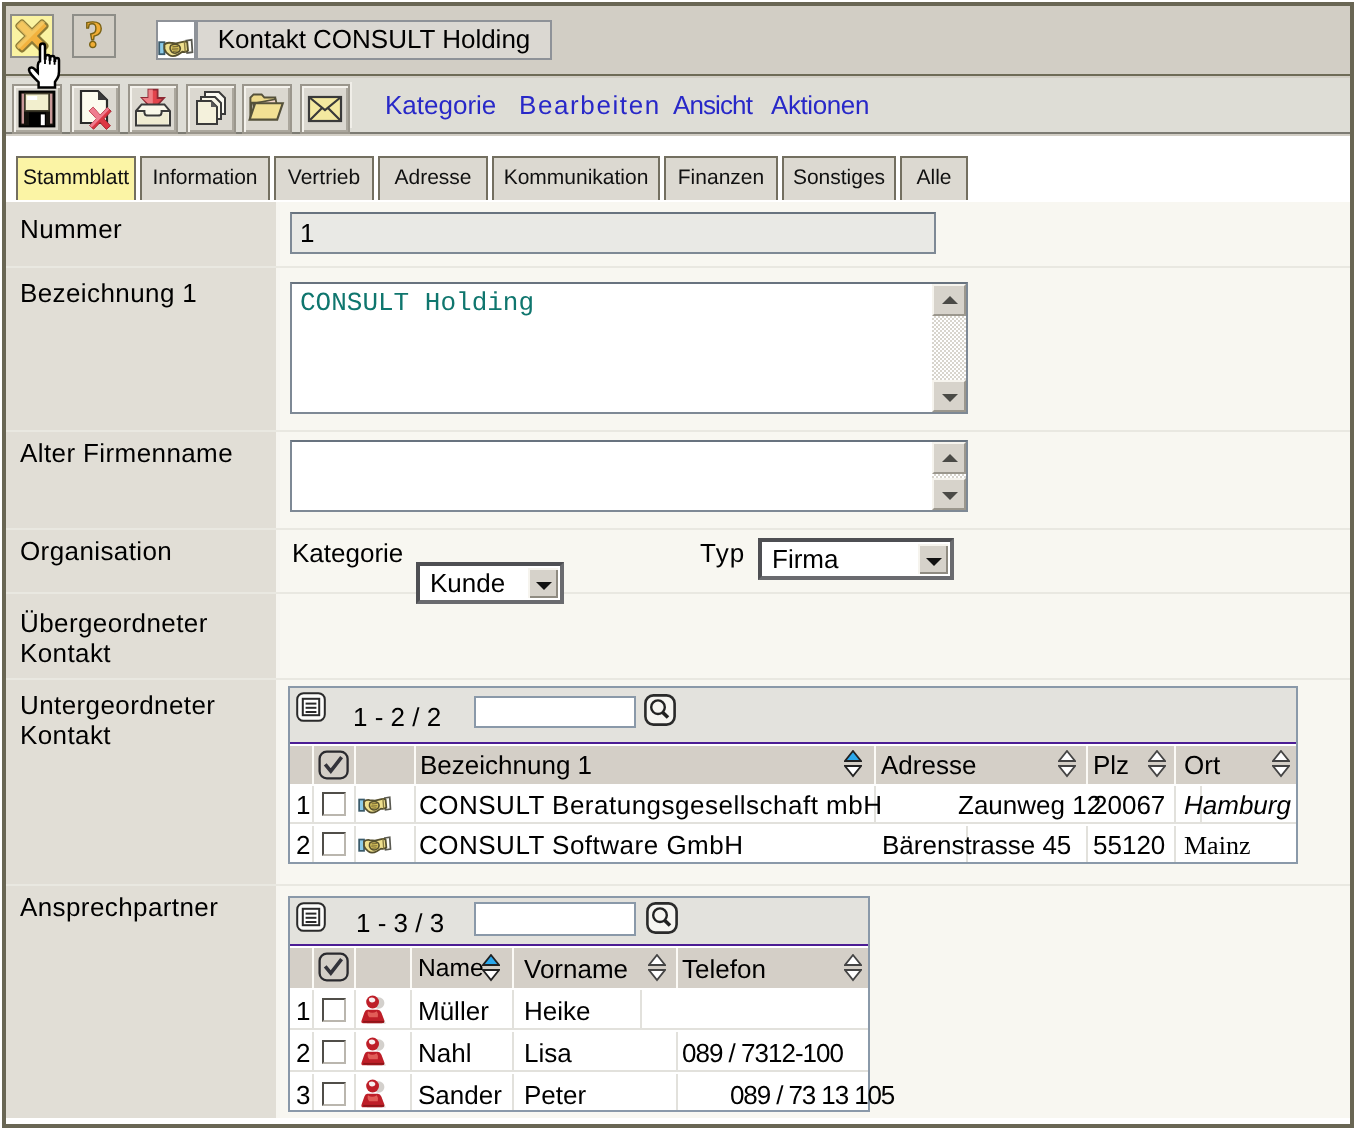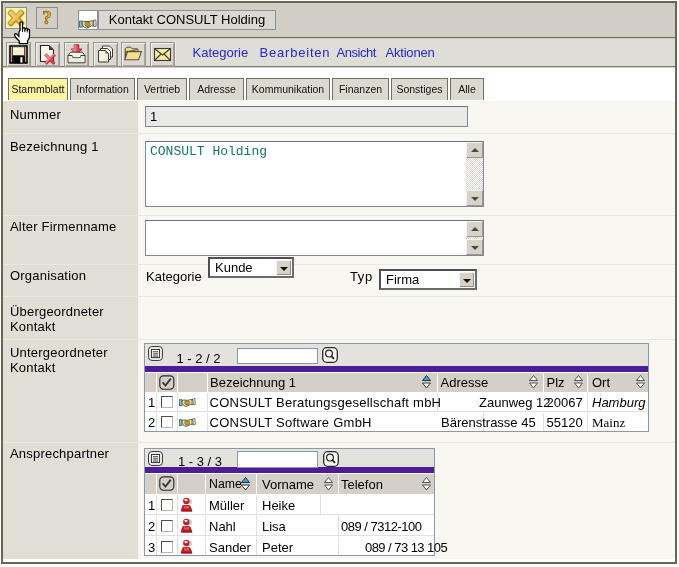--- a/index.html
+++ b/index.html
@@ -45,21 +45,21 @@
 .arr.up { border-bottom:4.5px solid #4A4A46; top:5px; }
 .arr.dn { border-top:4.5px solid #4A4A46; top:6px; }
 
 .sel { position:absolute; background:#FFF; border:2px solid #4E4F53; border-bottom-color:#6A6B6F; border-right-color:#6A6B6F; height:21px; }
 .selbtn { position:absolute; right:1px; top:1px; bottom:1px; width:15px; background:#D6D2CA; box-shadow:inset 1px 1px 0 #F6F4EE, inset -1px -1px 0 #8F8B81; }
 .selbtn .arr2 { position:absolute; left:3.5px; top:6.5px; width:0; height:0; border-left:4px solid transparent; border-right:4px solid transparent; border-top:4px solid #111; }
 .seltxt { position:absolute; left:5px; top:1px; font-size:13px; color:#000; }
 
 
 .tbl { position:absolute; border:1px solid #8A99A9; background:#FFF; }
-.srow { position:absolute; left:0; top:0; width:100%; background:#E3E2DD; border-bottom:6px solid #4c1d95; }
+.srow { position:absolute; left:0; top:0; width:100%; background:#E3E2DD; border-bottom:1px solid #4c1d95; }
 .hrow { position:absolute; left:0; width:100%; background:#D4CFC7; }
 .hcell { position:absolute; top:0; height:100%; border-right:1px solid #FBFAF6; font-size:13px; color:#000; }
 .hcell span, .dcell span, .cnt, .flabel, .menuitem, .seltxt { white-space:nowrap; }
 .dcell { position:absolute; top:0; height:100%; border-right:1px solid #E2E1DC; font-size:13px; color:#000; }
 .drow { position:absolute; left:0; width:100%; background:#FFF; border-bottom:1px solid #E2E1DC; }
 .cbx { position:absolute; width:12px; height:12px; background:#FFF; border:1px solid #BAB6AE; border-top:1px solid #504E48; border-left:1px solid #504E48; }
 .searchin { position:absolute; background:#FFF; border:1px solid #8A99A9; }
 .cnt { position:absolute; font-size:13px; color:#000; }
 </style>
 </head>
@@ -219,21 +219,21 @@
         <div class="sbtn" style="top:0;">
             <div class="arr up"></div>
           </div>
         <div class="sbtn" style="bottom:0; top:auto;">
             <div class="arr dn"></div>
           </div>
       </div>
     </div>
 
     <div class="flabel red" style="left:143px; top:167.5px; letter-spacing:0;">Kategorie</div>
-    <div class="sel" style="left:205px; top:156px; width:86px;text-align:center;">
+    <div class="sel" style="left:205px; top:180px; width:74px;text-align:center;">
       <div class="seltxt">Kunde</div>
         <div class="selbtn">
           <div class="arr2"></div>
         </div>
     </div>
     <div class="flabel" style="left:347px; top:167.5px; letter-spacing:0.6px;">Typ</div>
     <div class="sel" style="left:376px; top:168px; width:98px;">
       <div class="seltxt">Firma</div>
         <div class="selbtn">
           <div class="arr2"></div>

